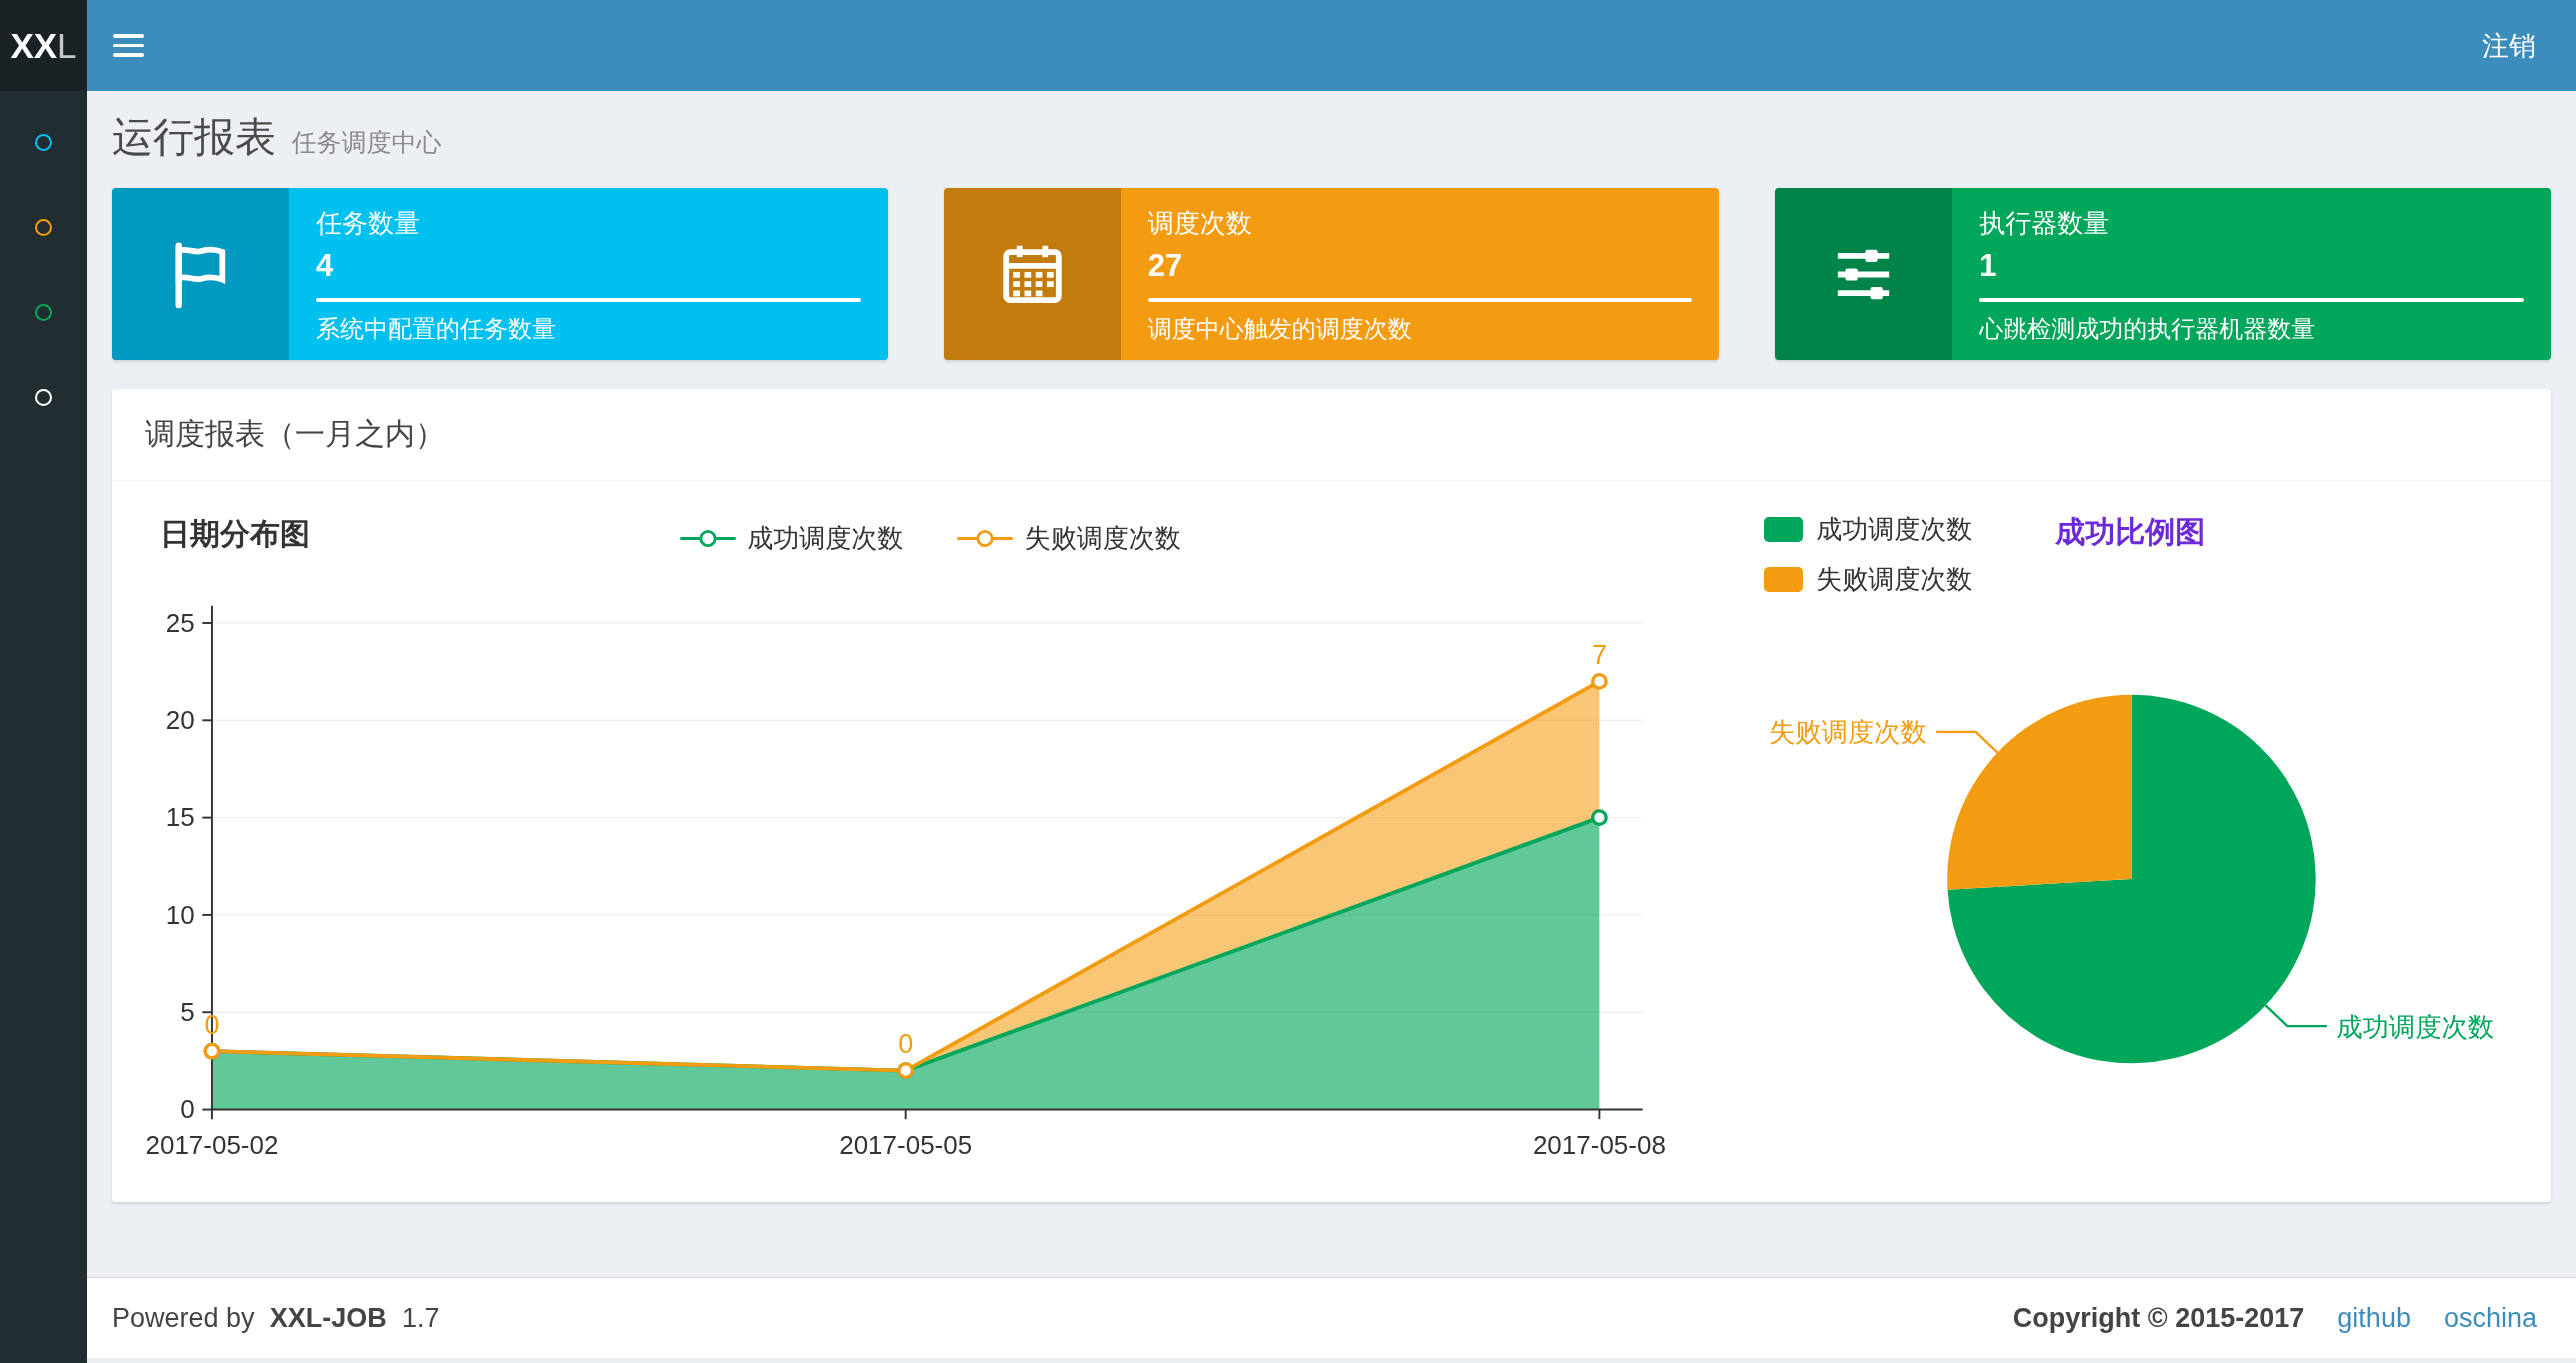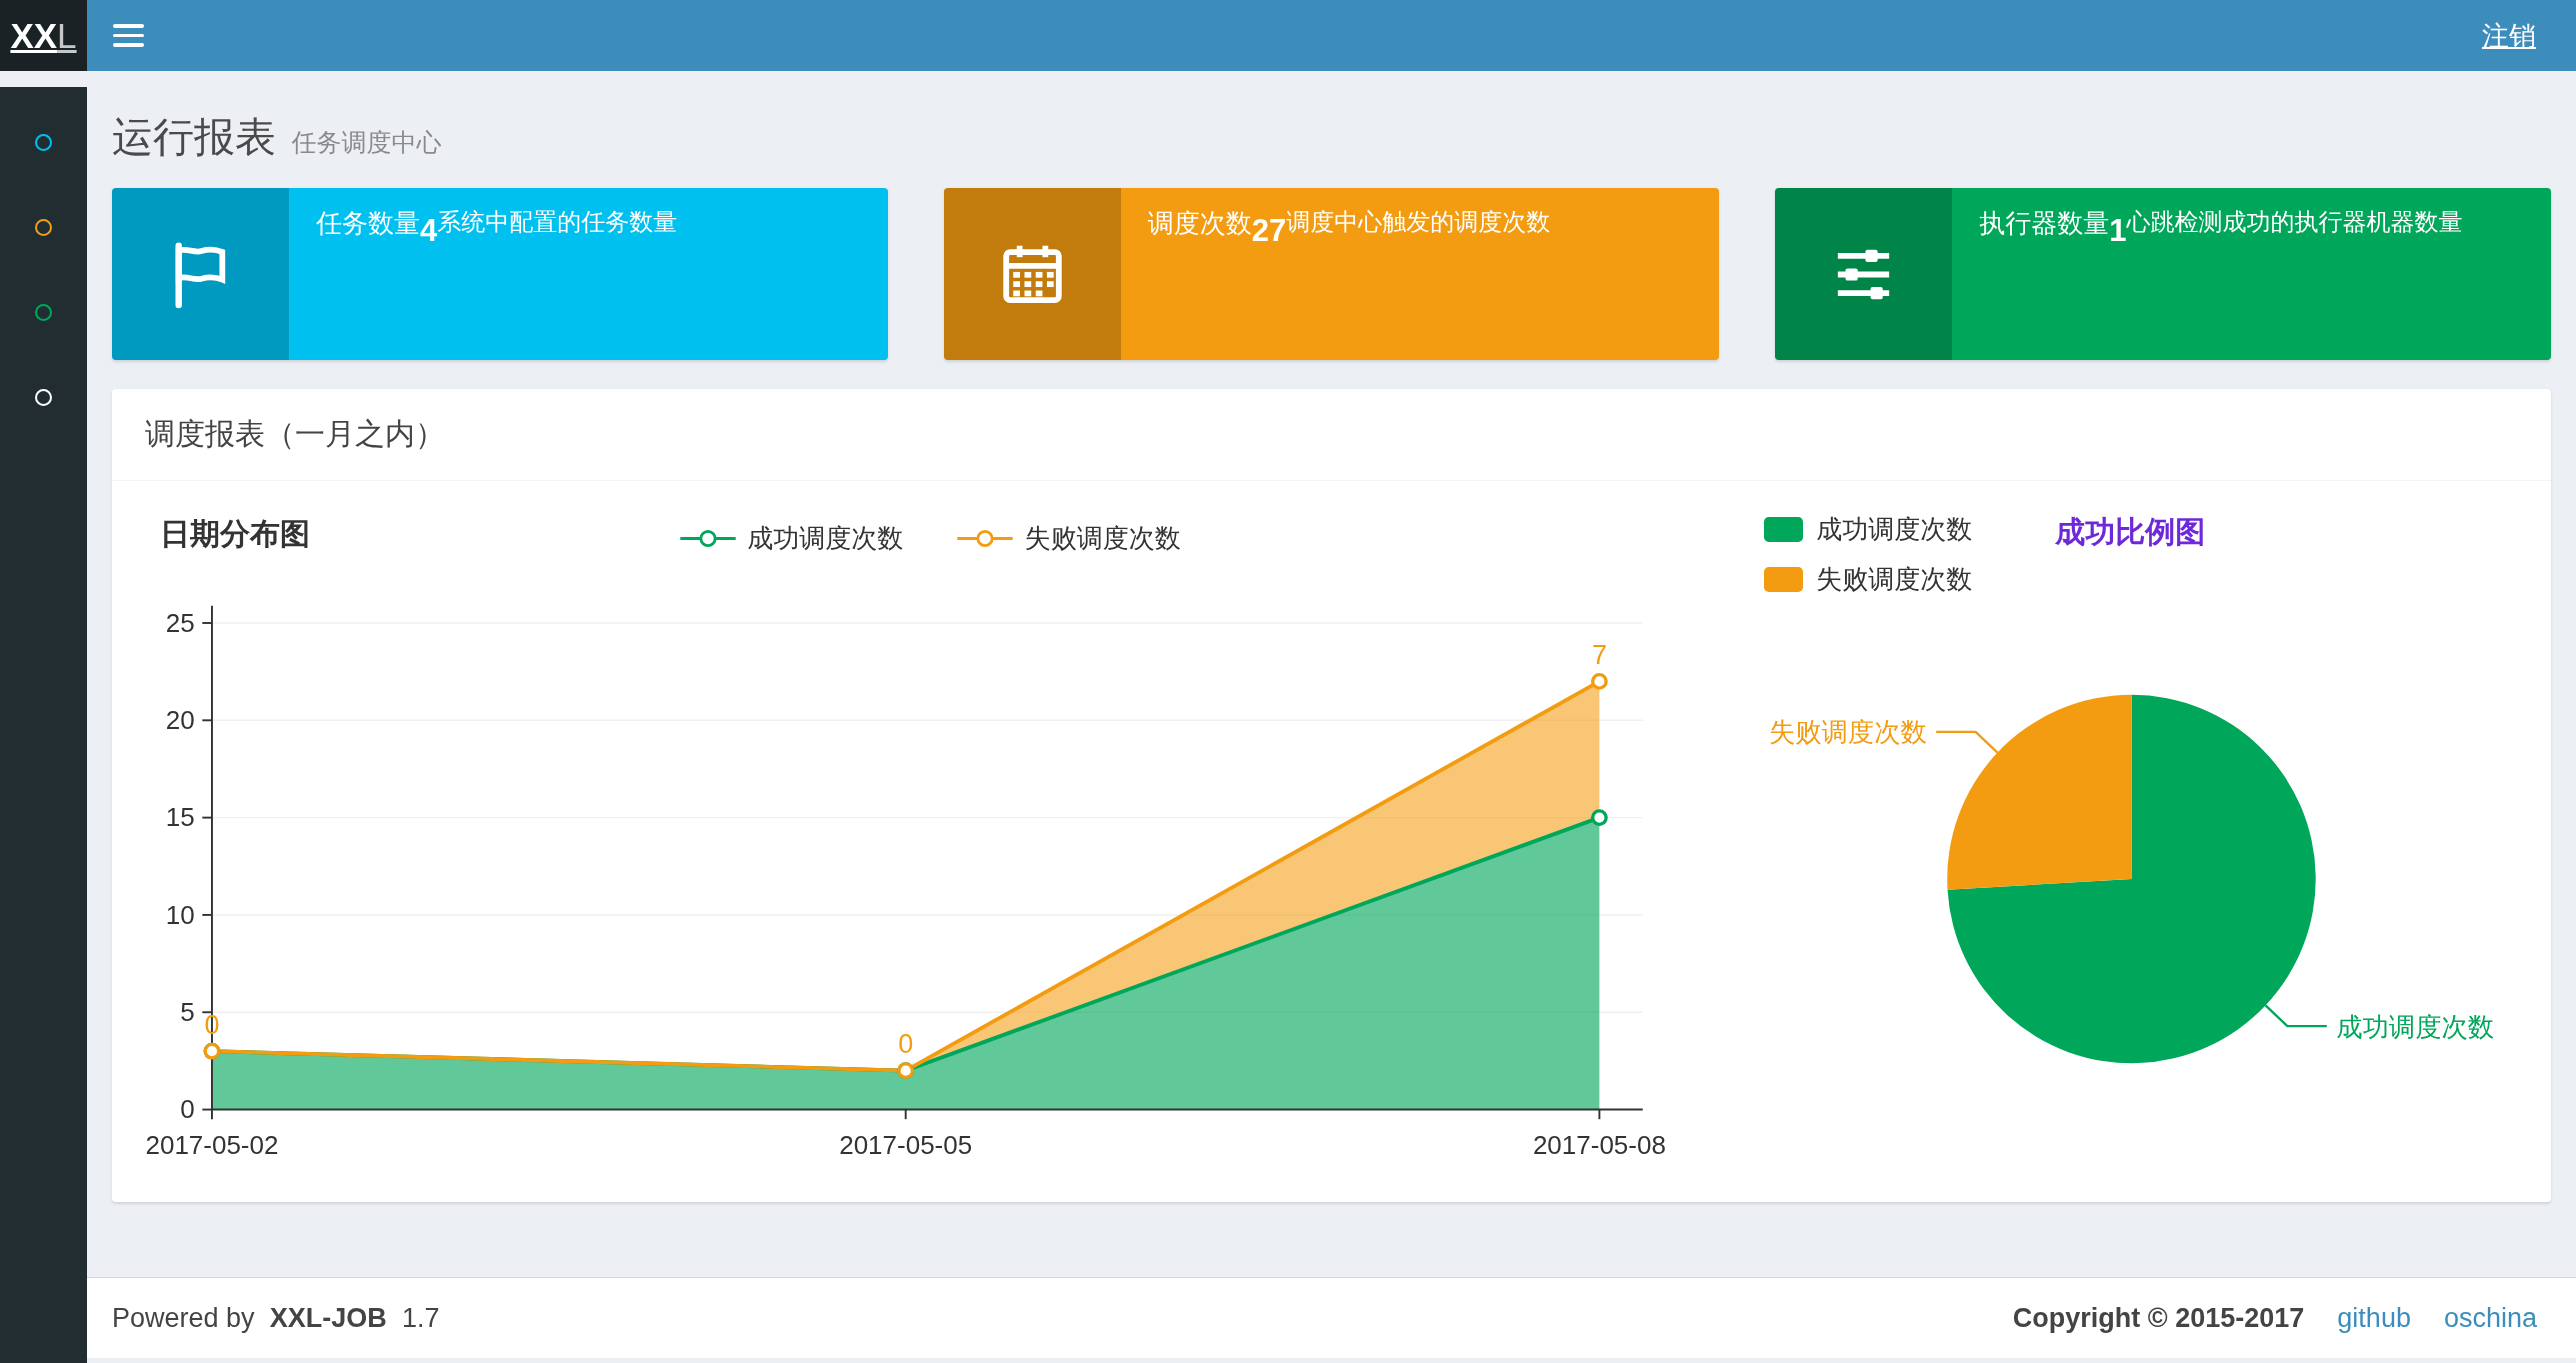--- a/index.html
+++ b/index.html
@@ -1,21 +1,21 @@
 <!DOCTYPE html>
 <html lang="zh"><head>
 <meta charset="utf-8">
 <style>
   * { margin:0; padding:0; box-sizing:border-box; }
   html,body { width:2576px; height:1363px; overflow:hidden;
     font-family:"Liberation Sans","DejaVu Sans",sans-serif; background:#ecf0f5; }
 
   
-  .navbar { position:absolute; top:0; left:0; width:100%; height:71px;
-    background:#3c8dbc; display:flex; align-items:stretch; color:#fff; z-index:10;text-decoration:underline; }
+  .navbar { position:absolute; top:0; left:0; width:100%; height:91px;
+    background:#3c8dbc; display:flex; align-items:stretch; color:#fff; z-index:10; }
   .logo { width:87px; background:#1a2226; display:flex; align-items:center;
     justify-content:center; font-size:35px; cursor:pointer; }
   .logo b { font-weight:bold; }
   .logo span.lt { font-weight:400; opacity:.75; }
   .hamburger { width:83px; display:flex; flex-direction:column; gap:5.8px;
     align-items:center; justify-content:center; cursor:pointer; }
   .hamburger i { display:block; width:31px; height:3.9px; background:#fff; border-radius:1.9px; }
   .logout { margin-left:auto; display:flex; align-items:center; padding:0 40px;
     font-size:27px; cursor:pointer; }
 
@@ -32,21 +32,21 @@
     background:#ecf0f5; overflow:hidden; }
   .content-header { padding:23px 25px 5.8px; }
   .content-header h1 { font-size:41px; font-weight:500; color:#4a4a4a; }
   .content-header small { font-size:25px; font-weight:400; color:#8a8a8a; margin-left:15.4px; }
 
   .info-row { display:flex; gap:56px; padding:0 25px; margin-top:17.4px; }
   .info-box { flex:1; height:172px; border-radius:3.9px; display:flex; color:#fff;
     box-shadow:0 1.9px 2.9px rgba(0,0,0,.12); overflow:hidden; }
   .info-icon { width:177px; background:rgba(0,0,0,.2); display:flex;
     align-items:center; justify-content:center; }
-  .info-content { flex:1; padding:17.4px 27px 13.5px; display:flex; flex-direction:row; }
+  .info-content { flex:1; padding:17.4px 27px 13.5px; display:flex; flex-direction:column; }
   .info-title { font-size:26px; }
   .info-number { font-size:31px; font-weight:bold; margin-top:7.7px; }
   .info-line { height:3.9px; background:#fff; margin:13.5px 0 11.6px; border-radius:1.9px; }
   .info-desc { font-size:24px; }
 
   .panel { margin:29px 25px 0; background:#fff; border-radius:3.9px;
     box-shadow:0 1.9px 2.9px rgba(0,0,0,.12); }
   .panel-header { padding:25px 33px; font-size:30px; color:#444;
     border-bottom:1.9px solid #f4f4f4; }
   .panel-body { display:flex; padding:25px 17.4px 25px 27px; }

